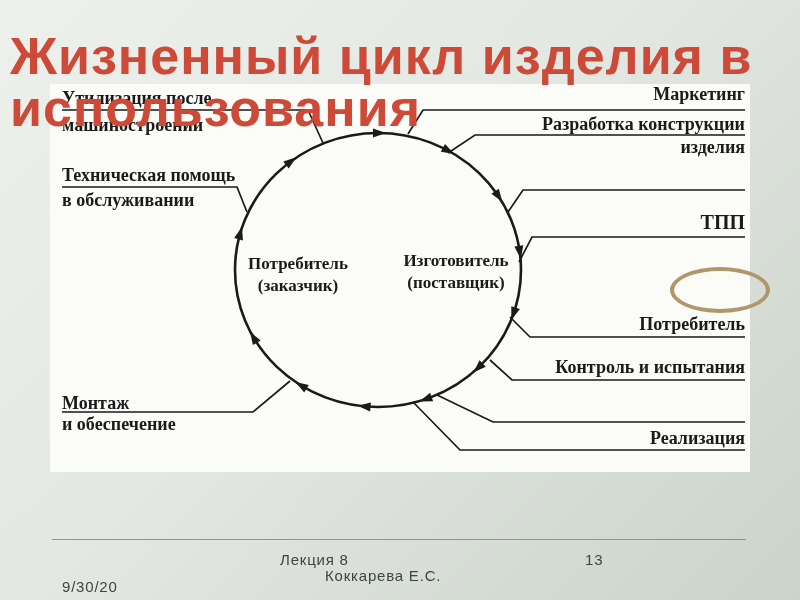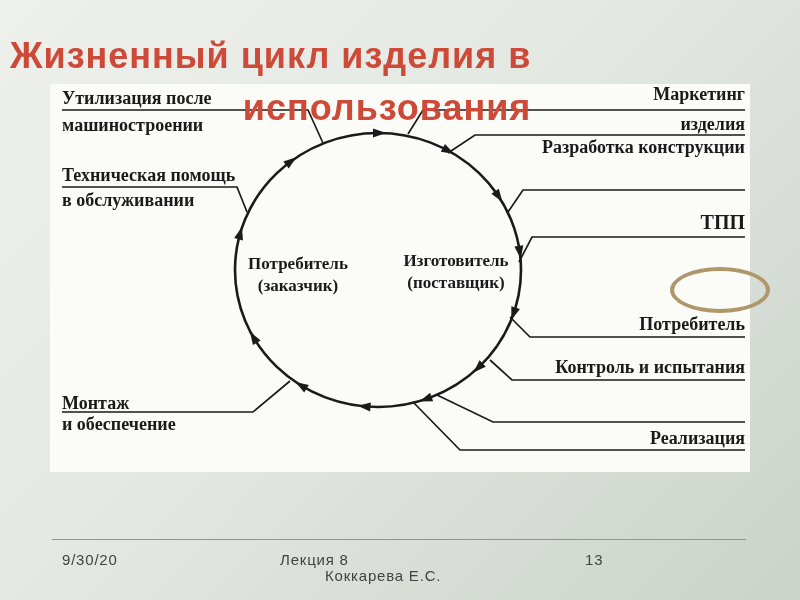--- a/index.html
+++ b/index.html
@@ -11,28 +11,28 @@
   .dlabel{position:absolute;z-index:3;font-family:"Liberation Serif",serif;font-weight:bold;
           color:#1a1a1a;font-size:18px;line-height:21px;white-space:nowrap;}
   .dlabel span{display:block;}
   .r{right:55px;text-align:right;}
   .l{left:62px;text-align:left;}
   .c{transform:translateX(-50%);text-align:center;font-size:17px;line-height:22px;}
   .tpp{font-size:20px;line-height:24px;}
   .gap2 span + span{margin-top:2px;}
   .gap4 span + span{margin-top:4px;}
   .gap6 span + span{margin-top:6px;}
-  h1.title{position:absolute;left:10px;top:30px;margin:0;z-index:4;font-size:36px;line-height:52px;
-           font-weight:bold;color:#cd4a38;letter-spacing:1px;font-family:"Liberation Sans",sans-serif;text-align:right;}
+  h1.title{position:absolute;left:10px;top:30px;margin:0;z-index:4;font-size:52px;line-height:52px;
+           font-weight:bold;color:#cd4a38;letter-spacing:1px;font-family:"Liberation Sans",sans-serif;}
   h1.title span{display:block;white-space:nowrap;}
   .hl-ellipse{position:absolute;left:670px;top:267px;width:100px;height:46px;box-sizing:border-box;
               border:4px solid #b0976b;border-radius:50%;z-index:5;}
   .footer-line{position:absolute;left:52px;top:539px;width:694px;height:1px;background:#95948a;}
   .ftext{position:absolute;font-size:15px;color:#3f4541;letter-spacing:0.8px;z-index:2;white-space:nowrap;}
-  .f-date{left:62px;top:551px;}
+  .f-date{left:62px;top:578px;}
   .f-lecture{left:280px;top:551px;}
   .f-author{left:325px;top:567px;}
   .f-page{left:585px;top:551px;}
 </style>
 </head>
 <body>
 
 <div class="slide">
 
   <div class="panel"></div>
@@ -91,22 +91,22 @@
   </div>
   <div class="dlabel c" style="left:456px;top:250px;">
     <span>Изготовитель</span>
     <span>(поставщик)</span>
   </div>
 
   <div class="dlabel r" style="top:84px;">
     <span>Маркетинг</span>
   </div>
   <div class="dlabel r gap2" style="top:114px;">
+    <span>Разработка конструкции</span>
     <span>изделия</span>
-    <span>Разработка конструкции</span>
   </div>
   <div class="dlabel r gap2" style="top:166px;">
   </div>
   <div class="dlabel r tpp" style="top:210px;">
     <span>ТПП</span>
   </div>
   <div class="dlabel r" style="top:314px;">
     <span>Потребитель</span>
   </div>
   <div class="dlabel r" style="top:357px;">

